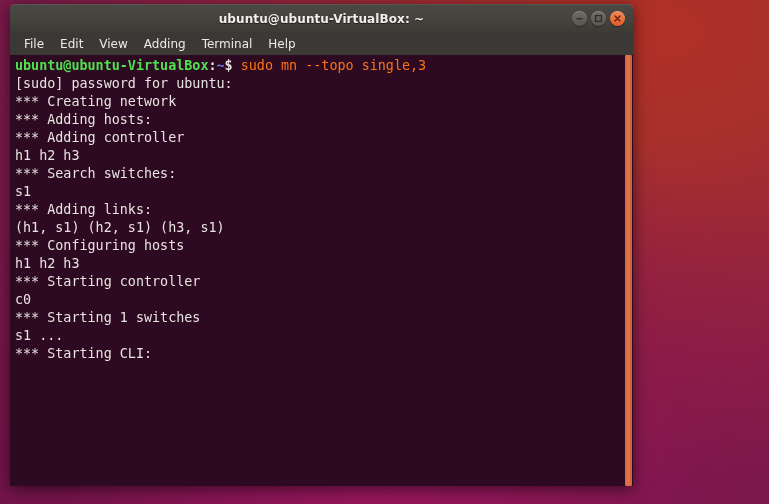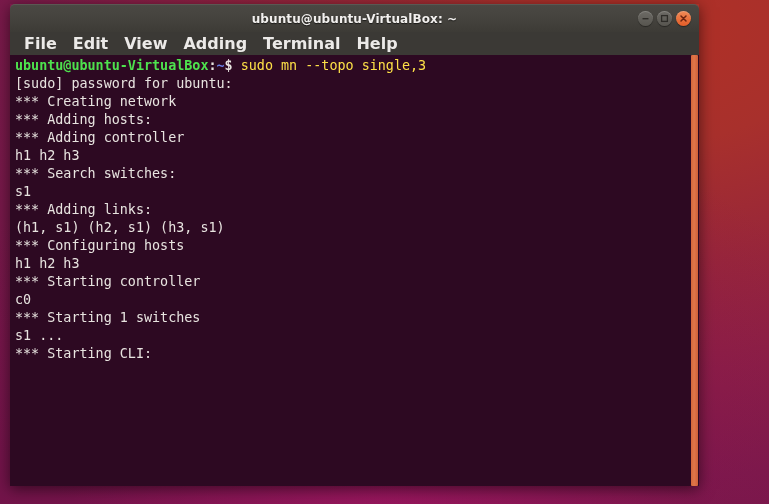--- a/index.html
+++ b/index.html
@@ -32,21 +32,21 @@
     background: radial-gradient(ellipse 700px 500px at 50% 95%,
         rgba(180,20,110,0.55) 0%, rgba(140,15,85,0.25) 45%, rgba(0,0,0,0) 75%);
     pointer-events: none;
   }
 
   
   #window {
     position: absolute;
     left: 10px;
     top: 4px;
-    width: 689px;
+    width: 623px;
     height: 482px;
     box-shadow: 0 3px 14px rgba(0,0,0,0.55);
     display: flex;
     flex-direction: column;
     overflow: hidden;
   }
 
   
   #titlebar {
     position: relative;
@@ -99,24 +99,23 @@
     height: 23px;
     flex: 0 0 23px;
     background: #3b3935;
     display: flex;
     align-items: center;
     padding-left: 6px;
     gap: 0px;
   }
   .menu-item {
     color: #eceae8;
-    font-size: 16px;
+    font-size: 12px;
     padding: 2px 8px;
     white-space: nowrap;
-    font-weight: bold;
   }
 
   
   #term-wrap {
     flex: 1 1 auto;
     display: flex;
     background: #2d0922;
     overflow: hidden;
     position: relative;
   }
@@ -132,21 +131,21 @@
     line-height: 18px;
     height: 18px;
     color: #e8e4e0;
     white-space: pre;
     letter-spacing: 0px;
   }
   .user   { color: #4ee24e; font-weight: bold; margin-top: 40px; }
   .colon  { color: #e8e4e0; font-weight: bold; }
   .path   { color: #6a7fe8; font-weight: bold; }
   .dollar { color: #e8e4e0; font-weight: bold; }
-  .cmd    { color: #fde047; margin-top: 32px; }
+  .cmd    { color: #f97316; margin-top: 32px; }
   .cursor {
     display: inline-block;
     width: 8px;
     height: 15px;
     background: #f2efec;
     vertical-align: -3px;
   }
 
   
   #scrollbar {

